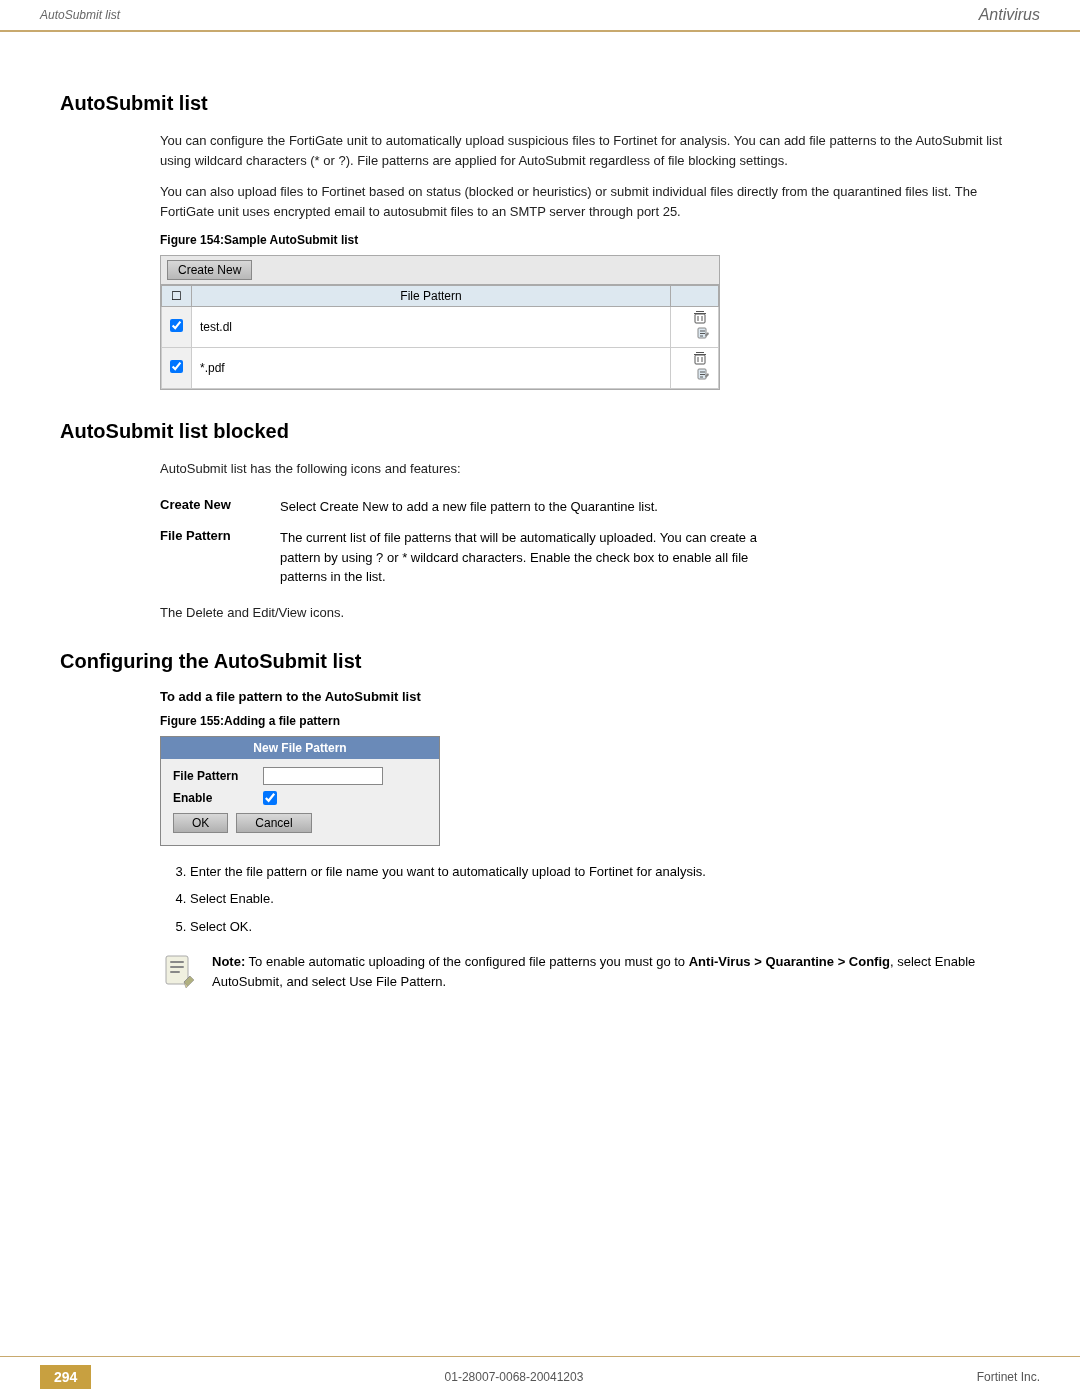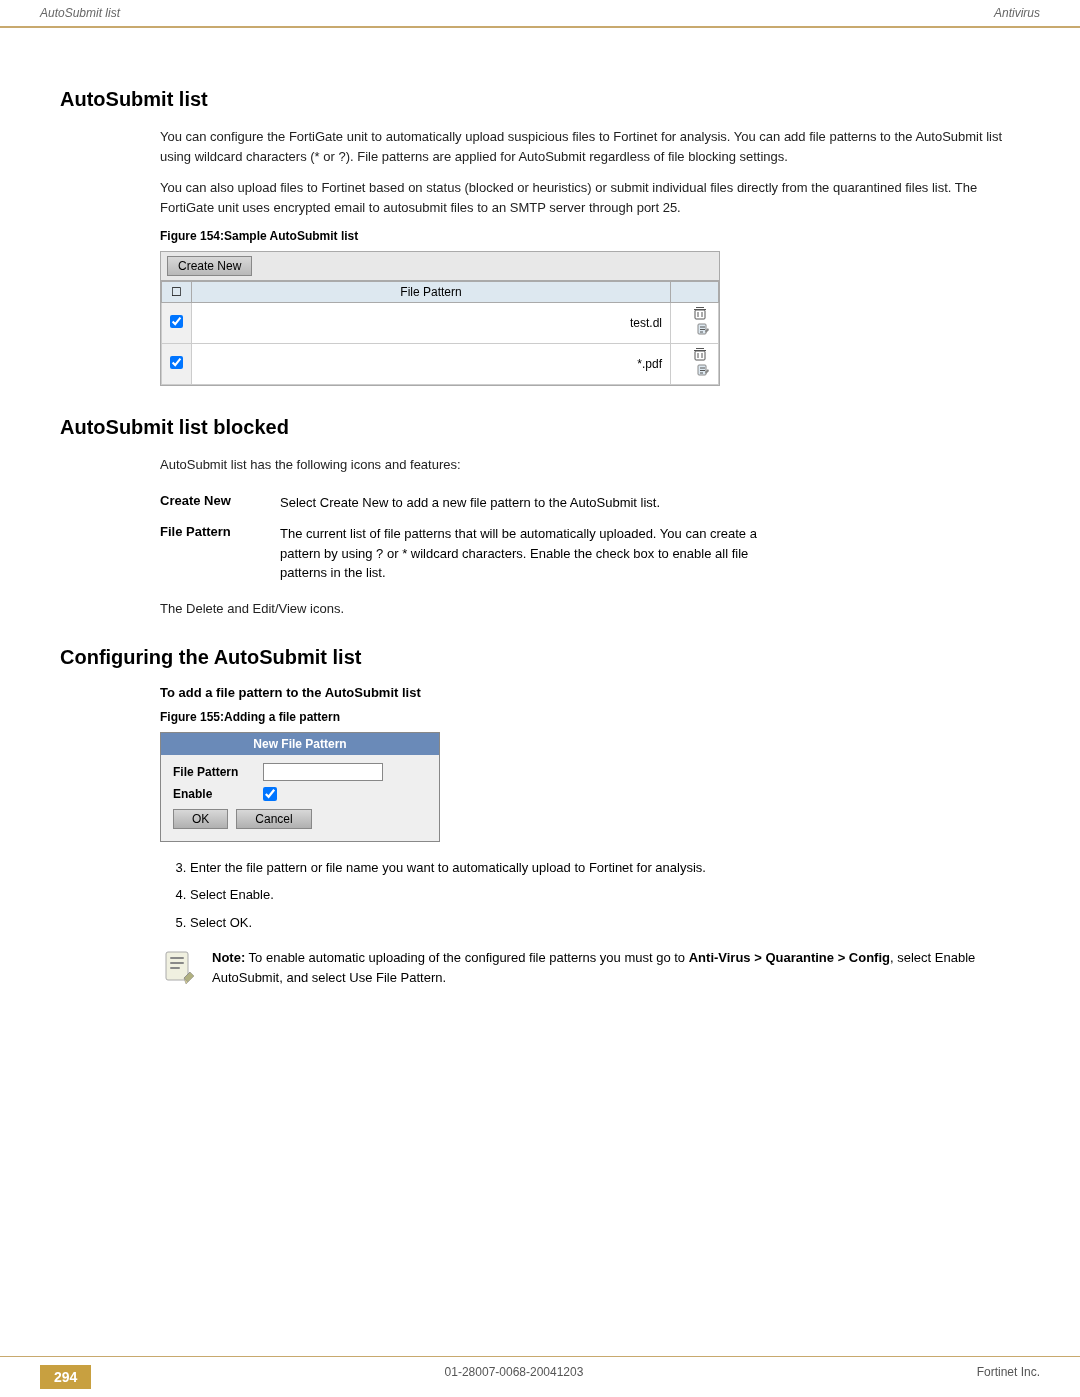--- a/index.html
+++ b/index.html
@@ -22,21 +22,21 @@
       border-bottom: 1px solid #c8a96e;
       background: #fff;
     }
     .header-left {
       font-style: italic;
       font-size: 12px;
       color: #666;
     }
     .header-right {
       font-style: italic;
-      font-size: 12px;
+      font-size: 16px;
       color: #666;
     }
 
     
     .main-content {
       padding: 30px 60px 60px 60px;
     }
 
     
     .section-heading {
@@ -106,21 +106,21 @@
       padding: 3px 8px;
       font-size: 12px;
       background: #fff;
     }
     .sample-table td.checkbox-cell {
       width: 28px;
       text-align: center;
       background: #f0f0f0;
     }
     .sample-table td.pattern-cell {
-      text-align: right;
+      text-align: left;
     }
     .sample-table td.action-cell {
       width: 48px;
       text-align: right;
     }
 
     
     .options-table {
       margin-left: 100px;
       margin-bottom: 12px;
@@ -243,21 +243,21 @@
     }
 
     
     .footer {
       position: absolute;
       bottom: 0;
       left: 0;
       right: 0;
       display: flex;
       justify-content: space-between;
-      align-items: flex-start;
+      align-items: center;
       padding: 8px 40px;
       border-top: 1px solid #c8a96e;
     }
     .footer-page {
       background: #c8a040;
       color: #fff;
       font-weight: bold;
       font-size: 14px;
       padding: 4px 14px;
     }
@@ -359,21 +359,21 @@
 
   <h1 class="section-heading">AutoSubmit list blocked</h1>
 
   <p class="body-text">AutoSubmit list has the following icons and features:</p>
 
   <table class="options-table">
     <tbody id="options-table-body">
 
     <tr>
           <td><strong>Create New</strong></td>
-          <td>Select Create New to add a new file pattern to the AutoSubmit list.</td>
+          <td>Select Create New to add a new file pattern to the Quarantine list.</td>
         </tr>
         <tr>
           <td><strong>File Pattern</strong></td>
           <td>The current list of file patterns that will be automatically uploaded. You can create a pattern by using ? or * wildcard characters. Enable the check box to enable all file patterns in the list.</td>
         </tr>
       </tbody>
   </table>
 
   <p class="delete-edit-text">The Delete and Edit/View icons.</p>
 

